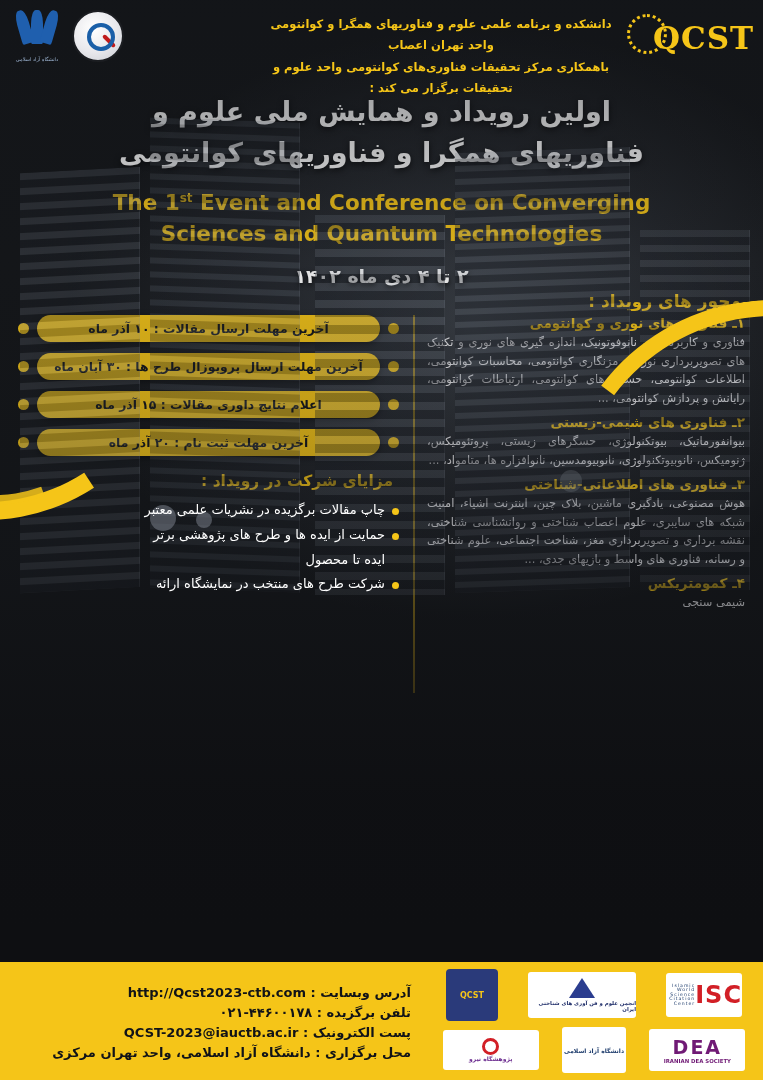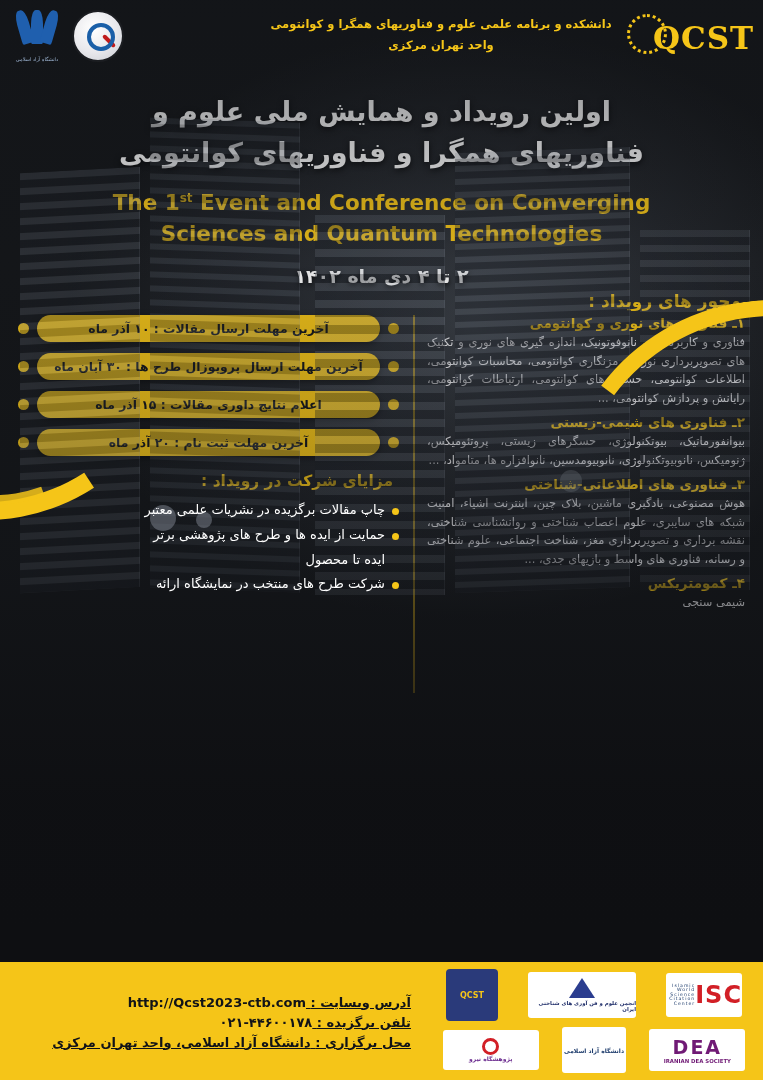--- a/index.html
+++ b/index.html
@@ -232,21 +232,21 @@
   .dea { width: 96px; height: 42px; flex-direction: column; color: #701a75; }
   .dea b { font-size: 19px; letter-spacing: 2px; }
   .dea small { font-size: 5.4px; }
   .univ { width: 64px; height: 46px; flex-direction: column; color: #1b3a6b; font-size: 6px; }
   .niroo { width: 96px; height: 40px; flex-direction: column; color: #6b2b8f; font-size: 6px; }
   .niroo .ring { width: 17px; height: 17px; border: 3px solid #d21f26; border-radius: 50%; }
 
   .footer-info {
     flex: 1; background: #f5c518; color: #111318;
     padding: 10px 14px 8px 10px; text-align: right;
-    display: flex; flex-direction: column; justify-content: center; gap: 5px; text-decoration: underline;
+    display: flex; flex-direction: column; justify-content: center; gap: 5px;
   }
   .info-line { font-size: 13px; font-weight: bold; direction: rtl; }
   .info-line .val { direction: ltr; display: inline-block; unicode-bidi: embed; }
 </style>
 </head>
 <body>
 
 <div class="poster">
 
   <div class="bld b1"></div>
@@ -261,21 +261,22 @@
   <div class="dot-gray" style="left:150px;top:505px;width:26px;height:26px;"></div>
   <div class="dot-gray" style="left:196px;top:512px;width:16px;height:16px;"></div>
   <div class="dot-gray" style="left:560px;top:470px;width:22px;height:22px;opacity:.5;"></div>
 
   <div class="header">
     <div class="logo-qcst">
       <div class="gear"></div>
       <div class="qtext">QCST</div>
     </div>
     <div class="header-text">
-      <div>دانشکده و برنامه علمی علوم و فناوریهای همگرا و کوانتومی واحد تهران مرکزی</div>
+      <div>دانشکده و برنامه علمی علوم و فناوریهای همگرا و کوانتومی واحد تهران اعصاب</div>
+      <div>باهمکاری مرکز تحقیقات فناوری‌های کوانتومی واحد علوم و تحقیقات برگزار می کند :</div>
     </div>
     <div class="logo-right-pair">
       <div class="circ-logo"></div>
       <div class="azad-logo">
         <div class="wing w1"></div>
         <div class="wing w2"></div>
         <div class="wing w3"></div>
         <div class="cap">دانشگاه آزاد اسلامی</div>
       </div>
     </div>
@@ -375,18 +376,22 @@
     <div class="footer-info">
       <div class="info-line">
         <span>آدرس وبسایت :</span>
         <span class="val">http://Qcst2023-ctb.com</span>
       </div>
       <div class="info-line">
         <span>تلفن برگزیده :</span>
         <span class="val">۰۲۱-۴۴۶۰۰۱۷۸</span>
       </div>
       <div class="info-line">
+        <span>پست الکترونیک :</span>
+        <span class="val">QCST-2023@iauctb.ac.ir</span>
+      </div>
+      <div class="info-line">
         <span>محل برگزاری :</span>
         <span>دانشگاه آزاد اسلامی، واحد تهران مرکزی</span>
       </div>
     </div>
   </div>
 </div>
 
 </body></html>

